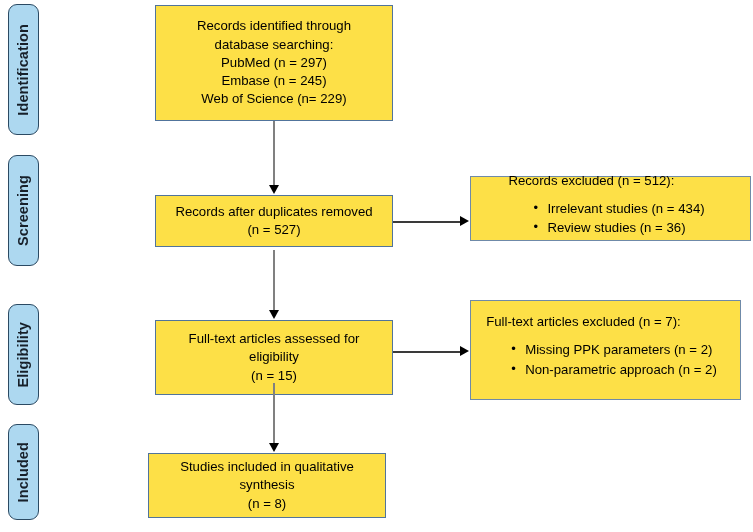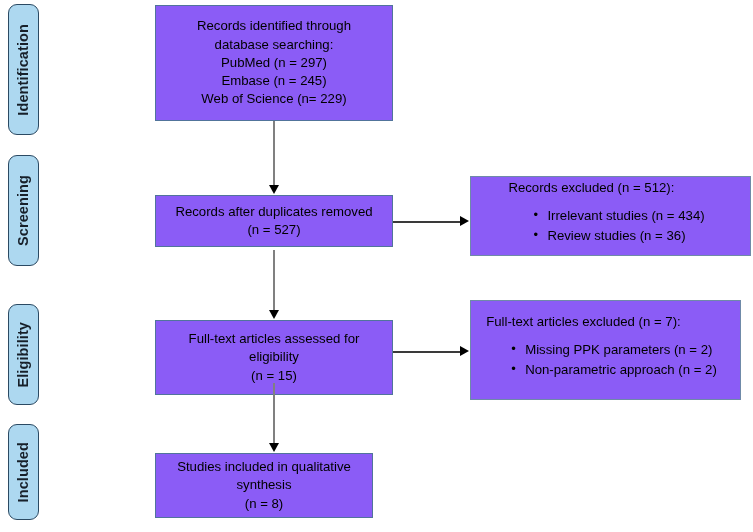--- a/index.html
+++ b/index.html
@@ -45,44 +45,44 @@
 
   #tab-identification { top: 4px;   height: 131px; }
   #tab-screening     { top: 155px; height: 111px; }
   #tab-eligibility   { top: 304px; height: 101px; }
   #tab-included      { top: 424px; height: 96px;  }
 
   
   .flow-box {
     position: absolute;
     box-sizing: border-box;
-    background: #8b5cf6;
+    background: #fde047;
     border: 1.3px solid #6f8aa8;
     display: flex;
     align-items: center;
     justify-content: center;
   }
   .flow-box.primary {
     border-color: #51749b;
   }
   .box-text {
     font-size: 13.2px;
     line-height: 1.38;
     color: #000000;
     text-align: center;
     padding: 0 8px;
     white-space: pre-line;
   }
 
   #box-identified { left: 155px; top: 5px;   width: 238px; height: 116px; }
   #box-duplicates { left: 155px; top: 195px; width: 238px; height: 52px;  }
   #box-fulltext   { left: 155px; top: 320px; width: 238px; height: 75px;  }
-  #box-included   { left: 155px; top: 453px; width: 218px; height: 65px;  }
-
-  #box-excluded-records  { left: 470px; top: 176px; width: 281px; height: 80px; }
+  #box-included   { left: 148px; top: 453px; width: 238px; height: 65px;  }
+
+  #box-excluded-records  { left: 470px; top: 176px; width: 281px; height: 65px; }
   #box-excluded-fulltext { left: 470px; top: 300px; width: 271px; height: 100px; }
 
   
   .excluded-inner {
     font-size: 13.2px;
     line-height: 1.5;
     color: #000000;
     text-align: left;
   }
   .excluded-head {

